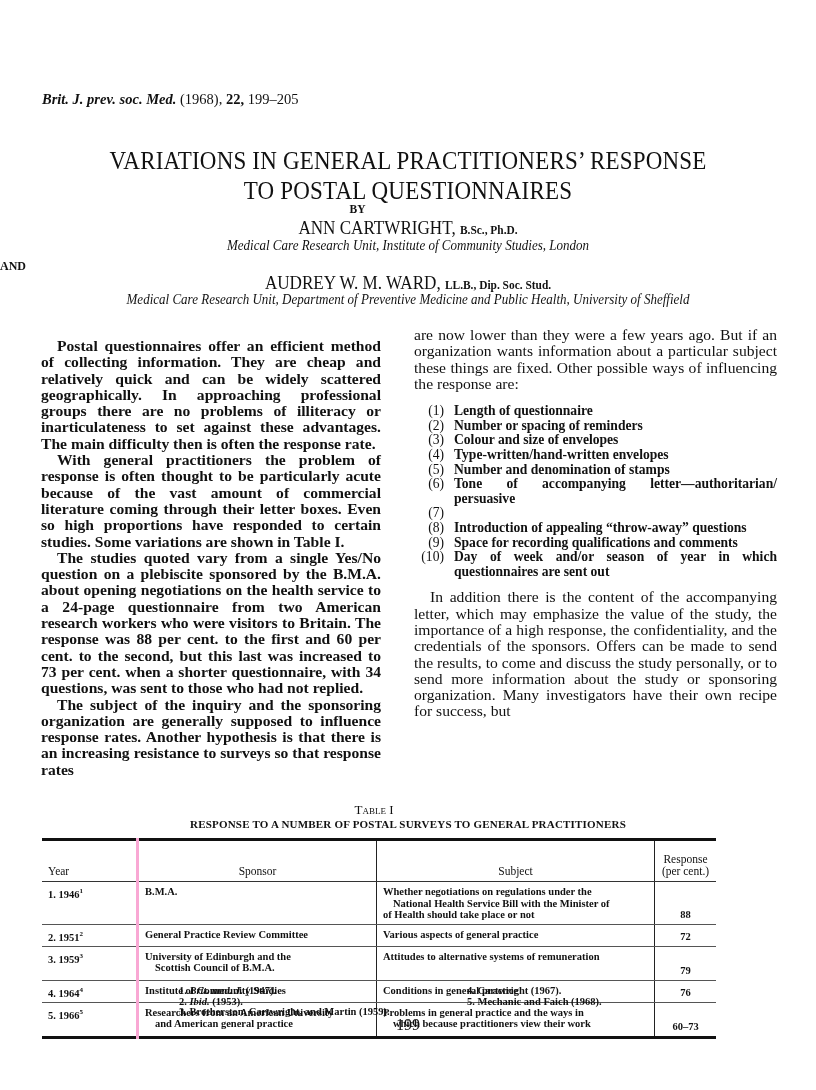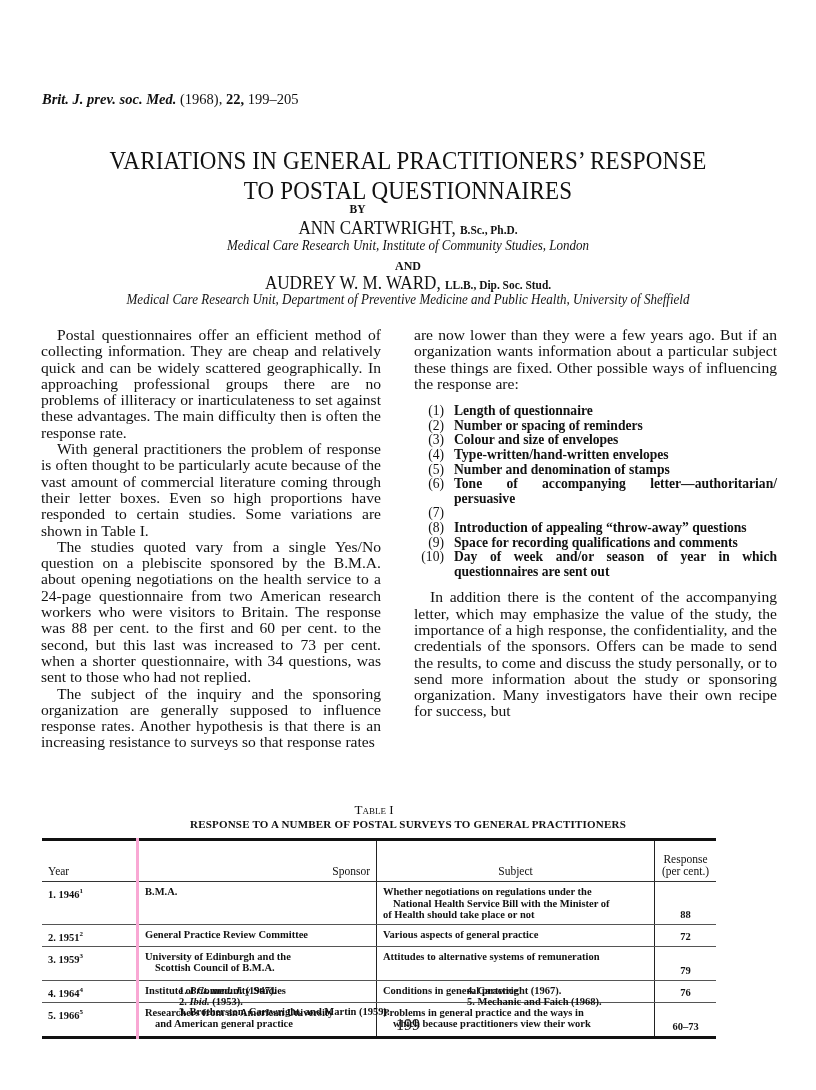--- a/index.html
+++ b/index.html
@@ -6,24 +6,24 @@
   body { width:816px; height:1090px; position:relative; overflow:hidden; color:#111; font-family:"Liberation Serif","DejaVu Serif",serif; }
   .abs { position:absolute; }
   .journal { left:42px; top:91px; font-size:14.5px; font-style:italic; font-weight:bold; white-space:nowrap; }
   .journal .plain { font-style:normal; font-weight:normal; }
   .journal .vol { font-style:normal; font-weight:bold; }
   .title { left:0; width:816px; top:146px; text-align:center; font-size:25px; line-height:30px; letter-spacing:0.2px; transform:scaleX(0.92); transform-origin:center; }
   .by { left:0; width:715px; top:203px; text-align:center; font-size:11.5px; font-weight:bold; }
   .author { left:0; width:816px; text-align:center; font-size:18px; transform:scaleX(0.95); }
   .author .deg { font-size:12px; font-weight:bold; }
   .affil { left:0; width:816px; text-align:center; font-size:14px; font-style:italic; transform:scaleX(0.93); }
-  .and { left:0; width:816px; top:259px; text-align:center; font-size:12px; font-weight:bold; }
+  .and { left:0; width:816px; top:259px; font-size:12px; font-weight:bold; }
   .col { font-size:15.6px; line-height:16.3px; text-align:justify; }
   .col p { margin:0; text-indent:16px; }
-  .col-left { left:41px; top:327px; width:340px; }
+  .col-left { left:41px; top:338px; width:340px;font-weight:bold; }
   .col-right { left:414px; top:327px; width:363px; }
   .list { margin:12px 0 10px 0; padding:0; list-style:none; font-size:13.6px; line-height:14.6px; }
   .list li { display:flex; }
   .list .num { width:30px; flex:none; text-align:right; padding-right:10px; }
   .list .txt { flex:1; text-align:justify;font-weight:bold; }
   .tcap { left:0; width:748px; top:802px; text-align:center; font-size:13px; }
   .tcap .sc { font-variant:small-caps; }
   .tsub { left:0; width:816px; top:818px; text-align:center; font-size:11px; font-weight:bold; letter-spacing:0.2px; }
   table.t { position:absolute; left:42px; top:838px; width:674px; border-collapse:collapse; font-size:11px; line-height:11.5px; }
   table.t { border-top:3px solid #111; border-bottom:3px solid #111; }
@@ -126,21 +126,21 @@
   <p>In addition there is the content of the accompanying letter, which may emphasize the value of the study, the importance of a high response, the confidentiality, and the credentials of the sponsors. Offers can be made to send the results, to come and discuss the study personally, or to send more information about the study or sponsoring organization. Many investigators have their own recipe for success, but</p>
 </div>
 
 <div class="abs tcap"><span class="sc">Table I</span></div>
 <div class="abs tsub">RESPONSE TO A NUMBER OF POSTAL SURVEYS TO GENERAL PRACTITIONERS</div>
 
 <table class="t">
   <thead>
     <tr>
       <th class="c1" style="height:32px;">Year</th>
-      <th class="c2" style="text-align:right;">Sponsor</th>
+      <th class="c2" style="text-align:center;">Sponsor</th>
       <th class="c3" style="text-align:center;">Subject</th>
       <th class="c4">
         <div>Response</div>
         <div>(per cent.)</div>
       </th>
     </tr>
   </thead>
   <tbody>
     <tr>
       <td class="c1"><span>1. 1946</span><sup>1</sup></td>

